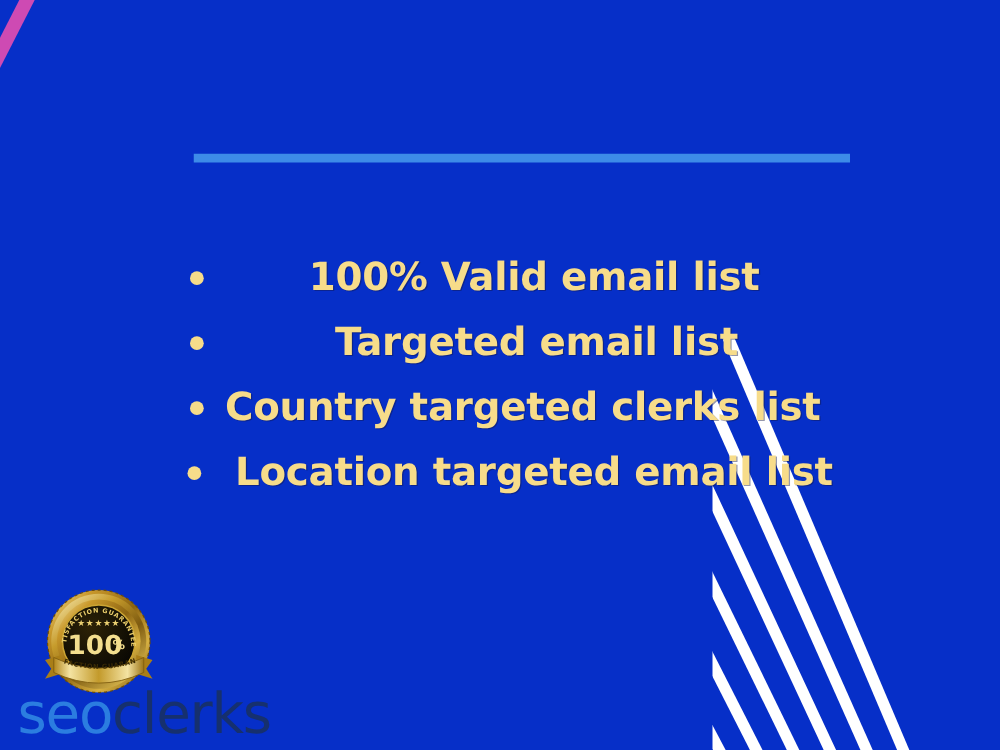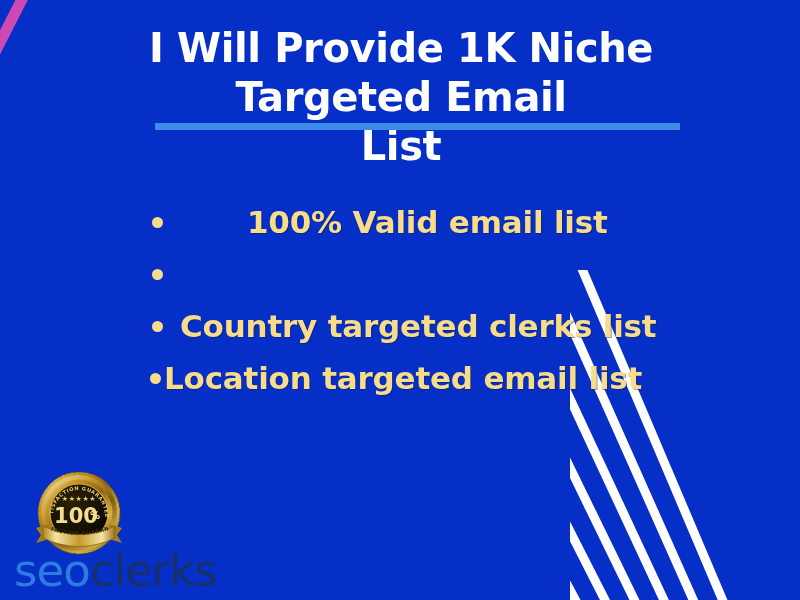--- a/index.html
+++ b/index.html
@@ -139,21 +139,21 @@
     white-space: nowrap;
   }
 
   .feature-item.r1 .bullet-dot { left: 152px; }
   .feature-item.r1 .feature-text { left: 247px; text-align: center; }
   .feature-item.r2 .bullet-dot { left: 152px; }
   .feature-item.r2 .feature-text { left: 268px; }
   .feature-item.r3 .bullet-dot { left: 152px; }
   .feature-item.r3 .feature-text { left: 180px; }
   .feature-item.r4 .bullet-dot { left: 150px; }
-  .feature-item.r4 .feature-text { left: 164px; }
+  .feature-item.r4 .feature-text { left: 188px; }
 
   
   .guarantee-badge {
     position: absolute;
     left: 33px;
     top: 468px;
     width: 92px;
     height: 92px;
     z-index: 5;
   }
@@ -191,33 +191,30 @@
     <div class="wstripe w2"></div>
     <div class="wstripe w3"></div>
     <div class="wstripe w4"></div>
     <div class="wstripe w5"></div>
     <div class="wstripe w6"></div>
     <div class="wstripe w7"></div>
     <div class="wstripe w8"></div>
     <div class="wstripe w9"></div>
   </div>
 
-  <div class="headline-block">
-    <h1 class="headline">I Will Provide 1K Niche Targeted Email
-List</h1>
-  </div>
   <div class="title-rule"></div>
 
   <ul class="feature-list">
     <li class="feature-item r1">
       <span class="bullet-dot"></span>
       <span class="feature-text">100% Valid email list</span>
     </li>
     <li class="feature-item r2">
       <span class="bullet-dot"></span>
+      <span class="feature-text">Targeted email list</span>
     </li>
     <li class="feature-item r3">
       <span class="bullet-dot"></span>
       <span class="feature-text">Country targeted clerks list</span>
     </li>
     <li class="feature-item r4">
       <span class="bullet-dot"></span>
       <span class="feature-text">Location targeted email list</span>
     </li>
   </ul>

